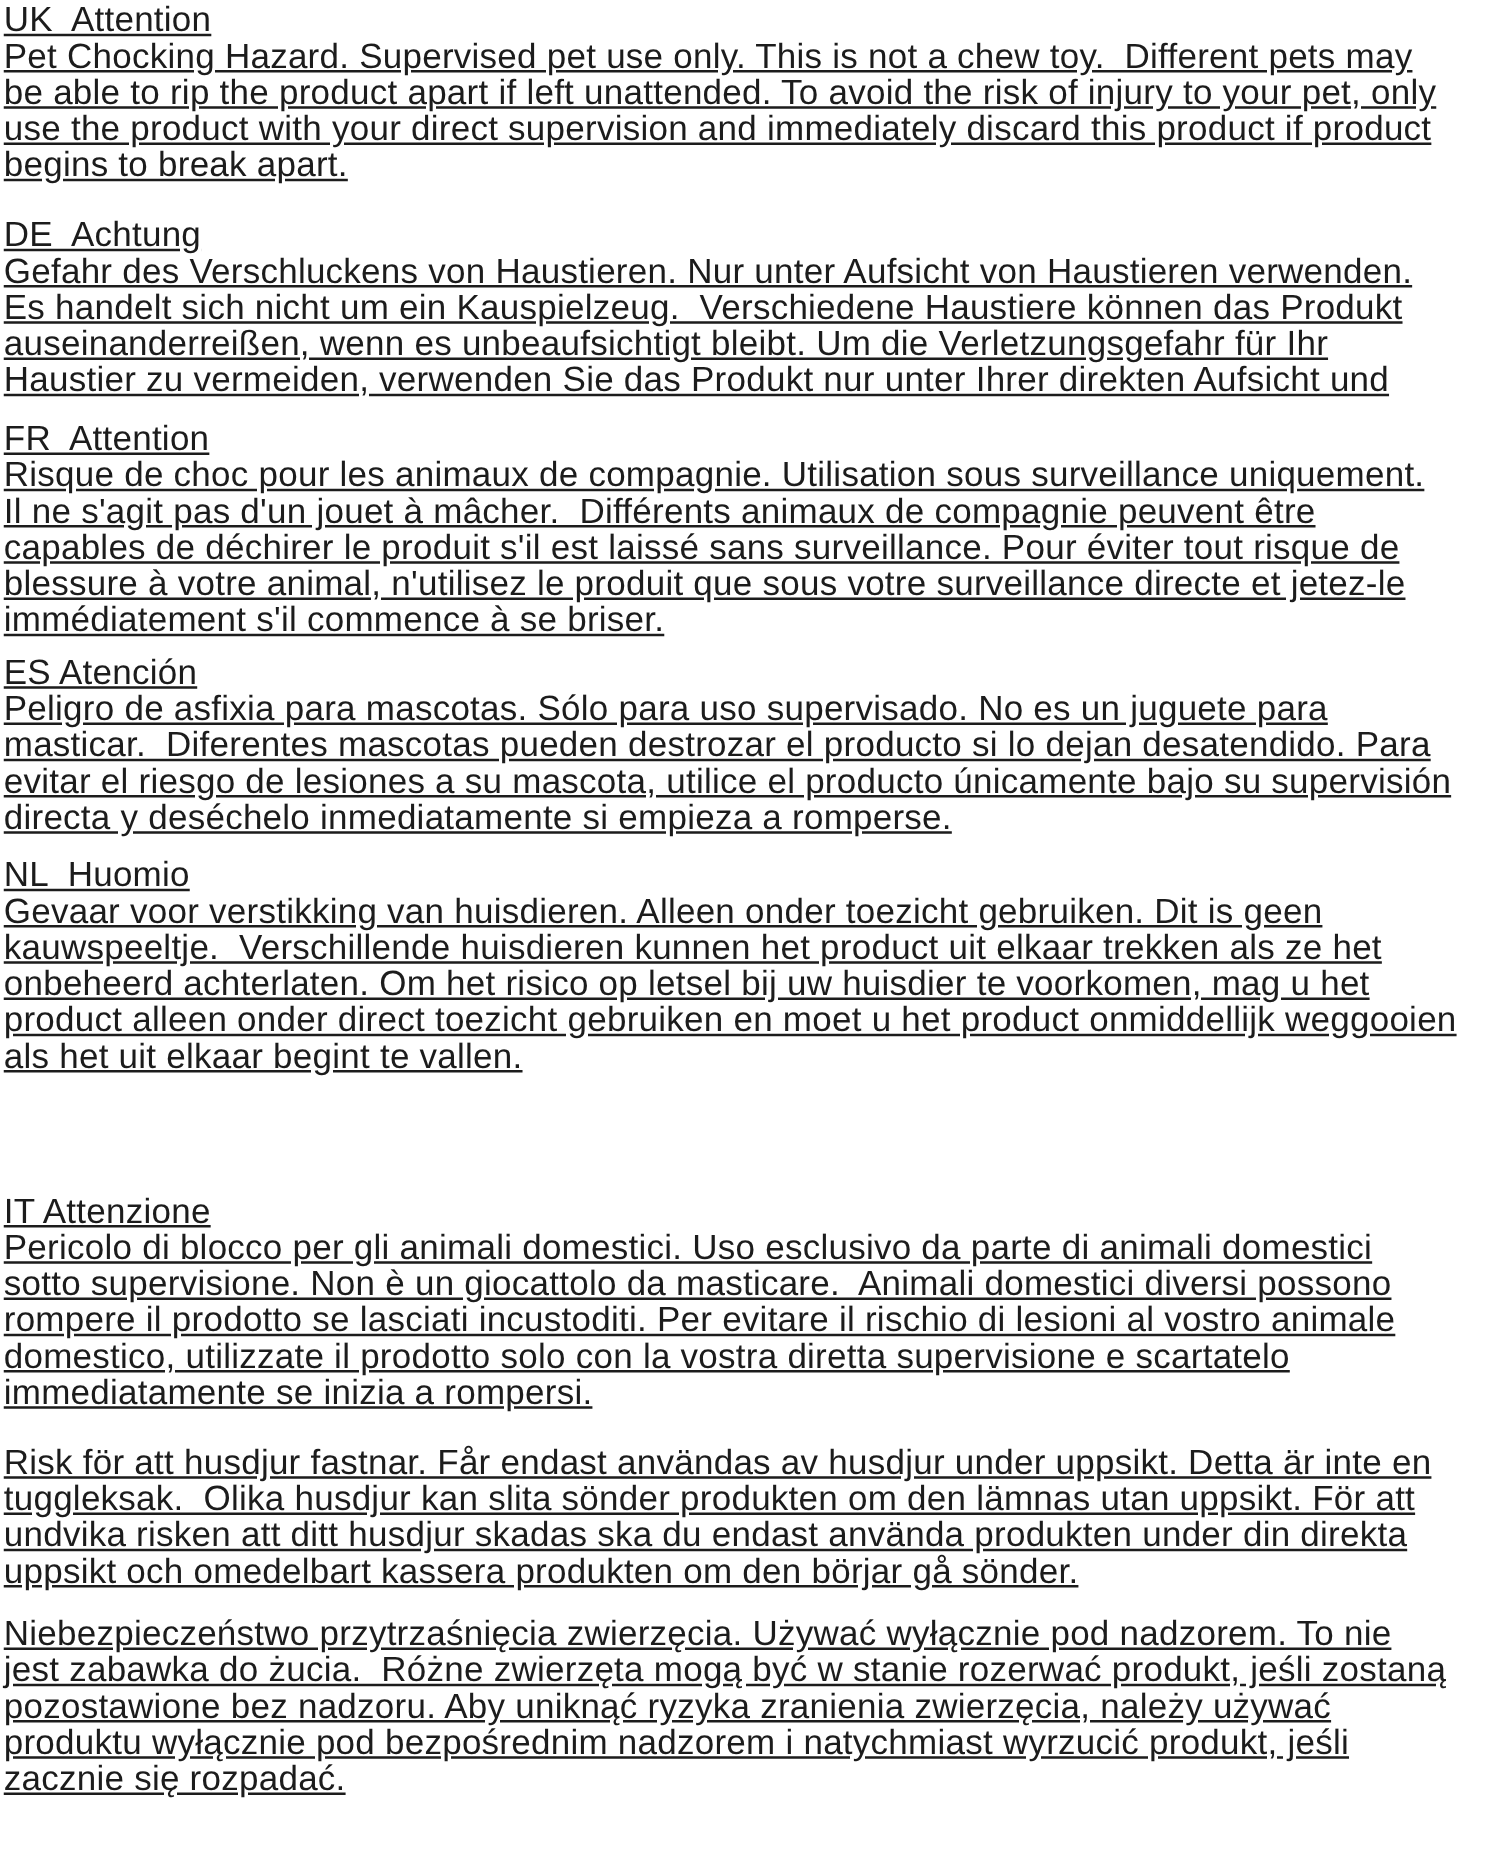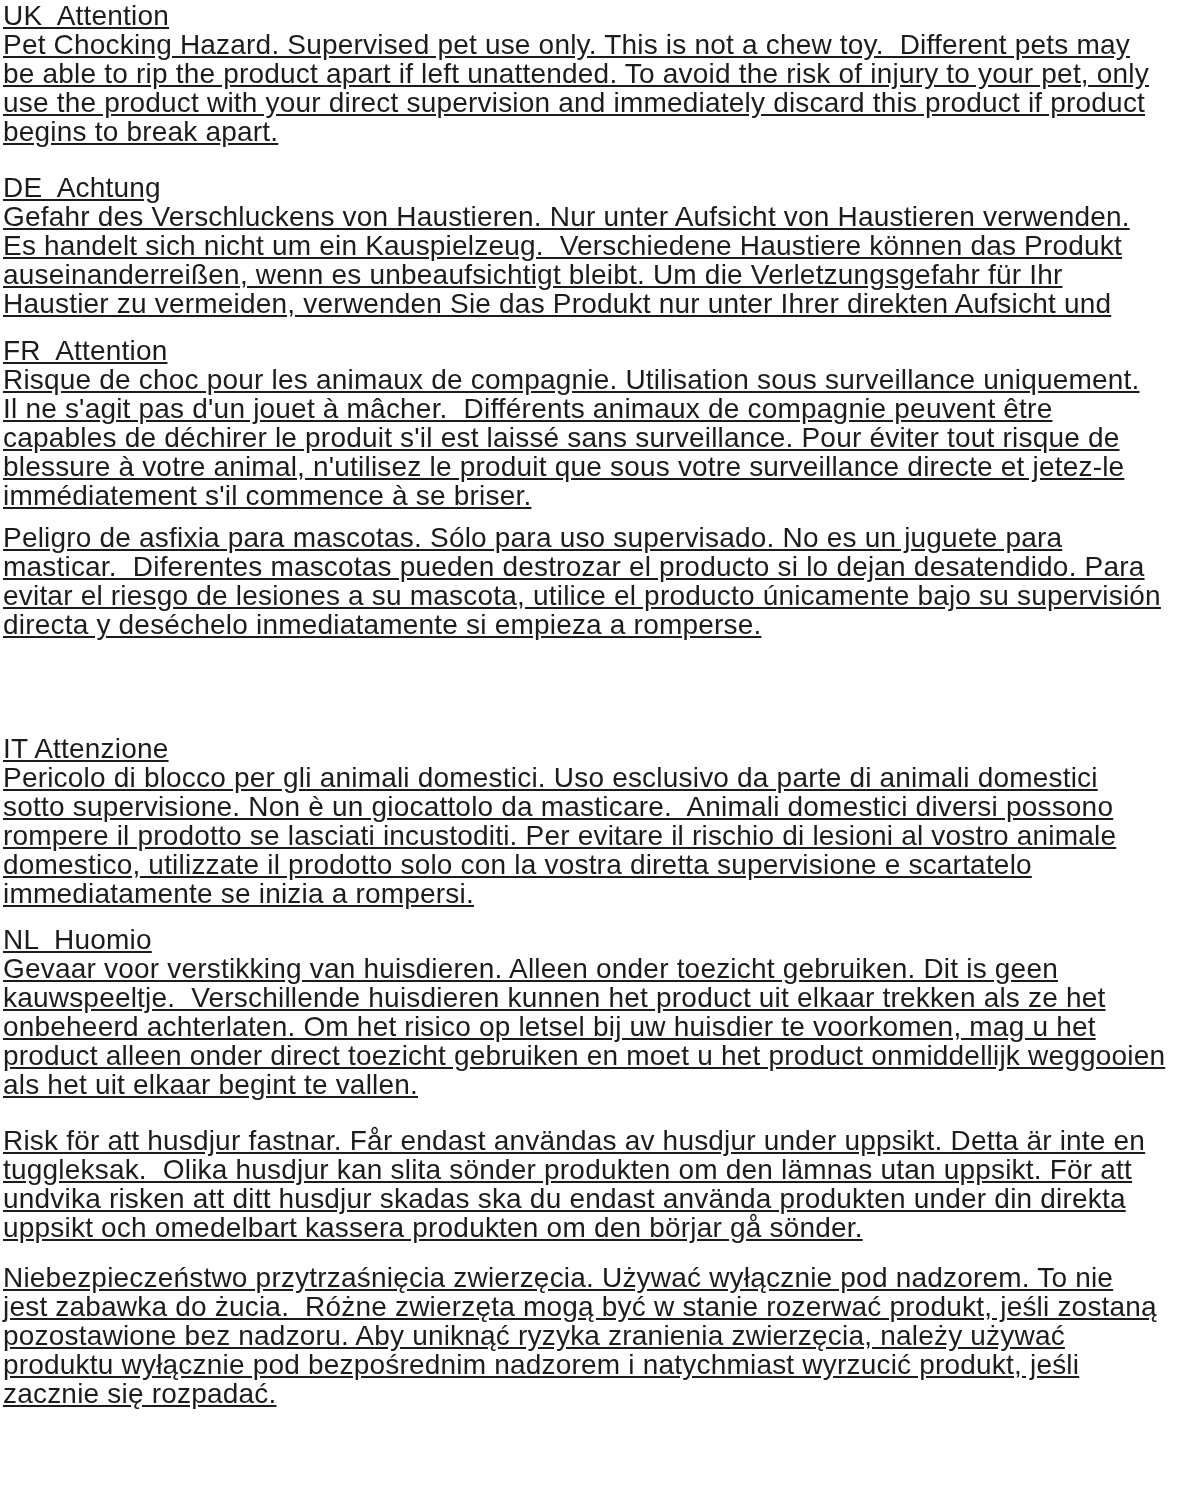--- a/index.html
+++ b/index.html
@@ -53,42 +53,43 @@
   <div class="section m18">
     <p class="heading">FR  Attention</p>
     <p class="body-text">Risque de choc pour les animaux de compagnie. Utilisation sous surveillance uniquement.
 Il ne s'agit pas d'un jouet à mâcher.  Différents animaux de compagnie peuvent être
 capables de déchirer le produit s'il est laissé sans surveillance. Pour éviter tout risque de
 blessure à votre animal, n'utilisez le produit que sous votre surveillance directe et jetez-le
 immédiatement s'il commence à se briser.</p>
   </div>
 
   <div class="section m13">
+    <p class="heading">ES Atención</p>
     <p class="body-text">Peligro de asfixia para mascotas. Sólo para uso supervisado. No es un juguete para
 masticar.  Diferentes mascotas pueden destrozar el producto si lo dejan desatendido. Para
 evitar el riesgo de lesiones a su mascota, utilice el producto únicamente bajo su supervisión
 directa y deséchelo inmediatamente si empieza a romperse.</p>
+  </div>
+
+  <div class="section m17">
+    <p class="heading">NL  Huomio</p>
+    <p class="body-text">Gevaar voor verstikking van huisdieren. Alleen onder toezicht gebruiken. Dit is geen
+kauwspeeltje.  Verschillende huisdieren kunnen het product uit elkaar trekken als ze het
+onbeheerd achterlaten. Om het risico op letsel bij uw huisdier te voorkomen, mag u het
+product alleen onder direct toezicht gebruiken en moet u het product onmiddellijk weggooien
+als het uit elkaar begint te vallen.</p>
   </div>
 
   <div class="section m95">
     <p class="heading">IT Attenzione</p>
     <p class="body-text">Pericolo di blocco per gli animali domestici. Uso esclusivo da parte di animali domestici
 sotto supervisione. Non è un giocattolo da masticare.  Animali domestici diversi possono
 rompere il prodotto se lasciati incustoditi. Per evitare il rischio di lesioni al vostro animale
 domestico, utilizzate il prodotto solo con la vostra diretta supervisione e scartatelo
 immediatamente se inizia a rompersi.</p>
-  </div>
-
-  <div class="section m17">
-    <p class="heading">NL  Huomio</p>
-    <p class="body-text">Gevaar voor verstikking van huisdieren. Alleen onder toezicht gebruiken. Dit is geen
-kauwspeeltje.  Verschillende huisdieren kunnen het product uit elkaar trekken als ze het
-onbeheerd achterlaten. Om het risico op letsel bij uw huisdier te voorkomen, mag u het
-product alleen onder direct toezicht gebruiken en moet u het product onmiddellijk weggooien
-als het uit elkaar begint te vallen.</p>
   </div>
 
   <div class="section m25">
     <p class="body-text">Risk för att husdjur fastnar. Får endast användas av husdjur under uppsikt. Detta är inte en
 tuggleksak.  Olika husdjur kan slita sönder produkten om den lämnas utan uppsikt. För att
 undvika risken att ditt husdjur skadas ska du endast använda produkten under din direkta
 uppsikt och omedelbart kassera produkten om den börjar gå sönder.</p>
   </div>
 
   <div class="section m21">

